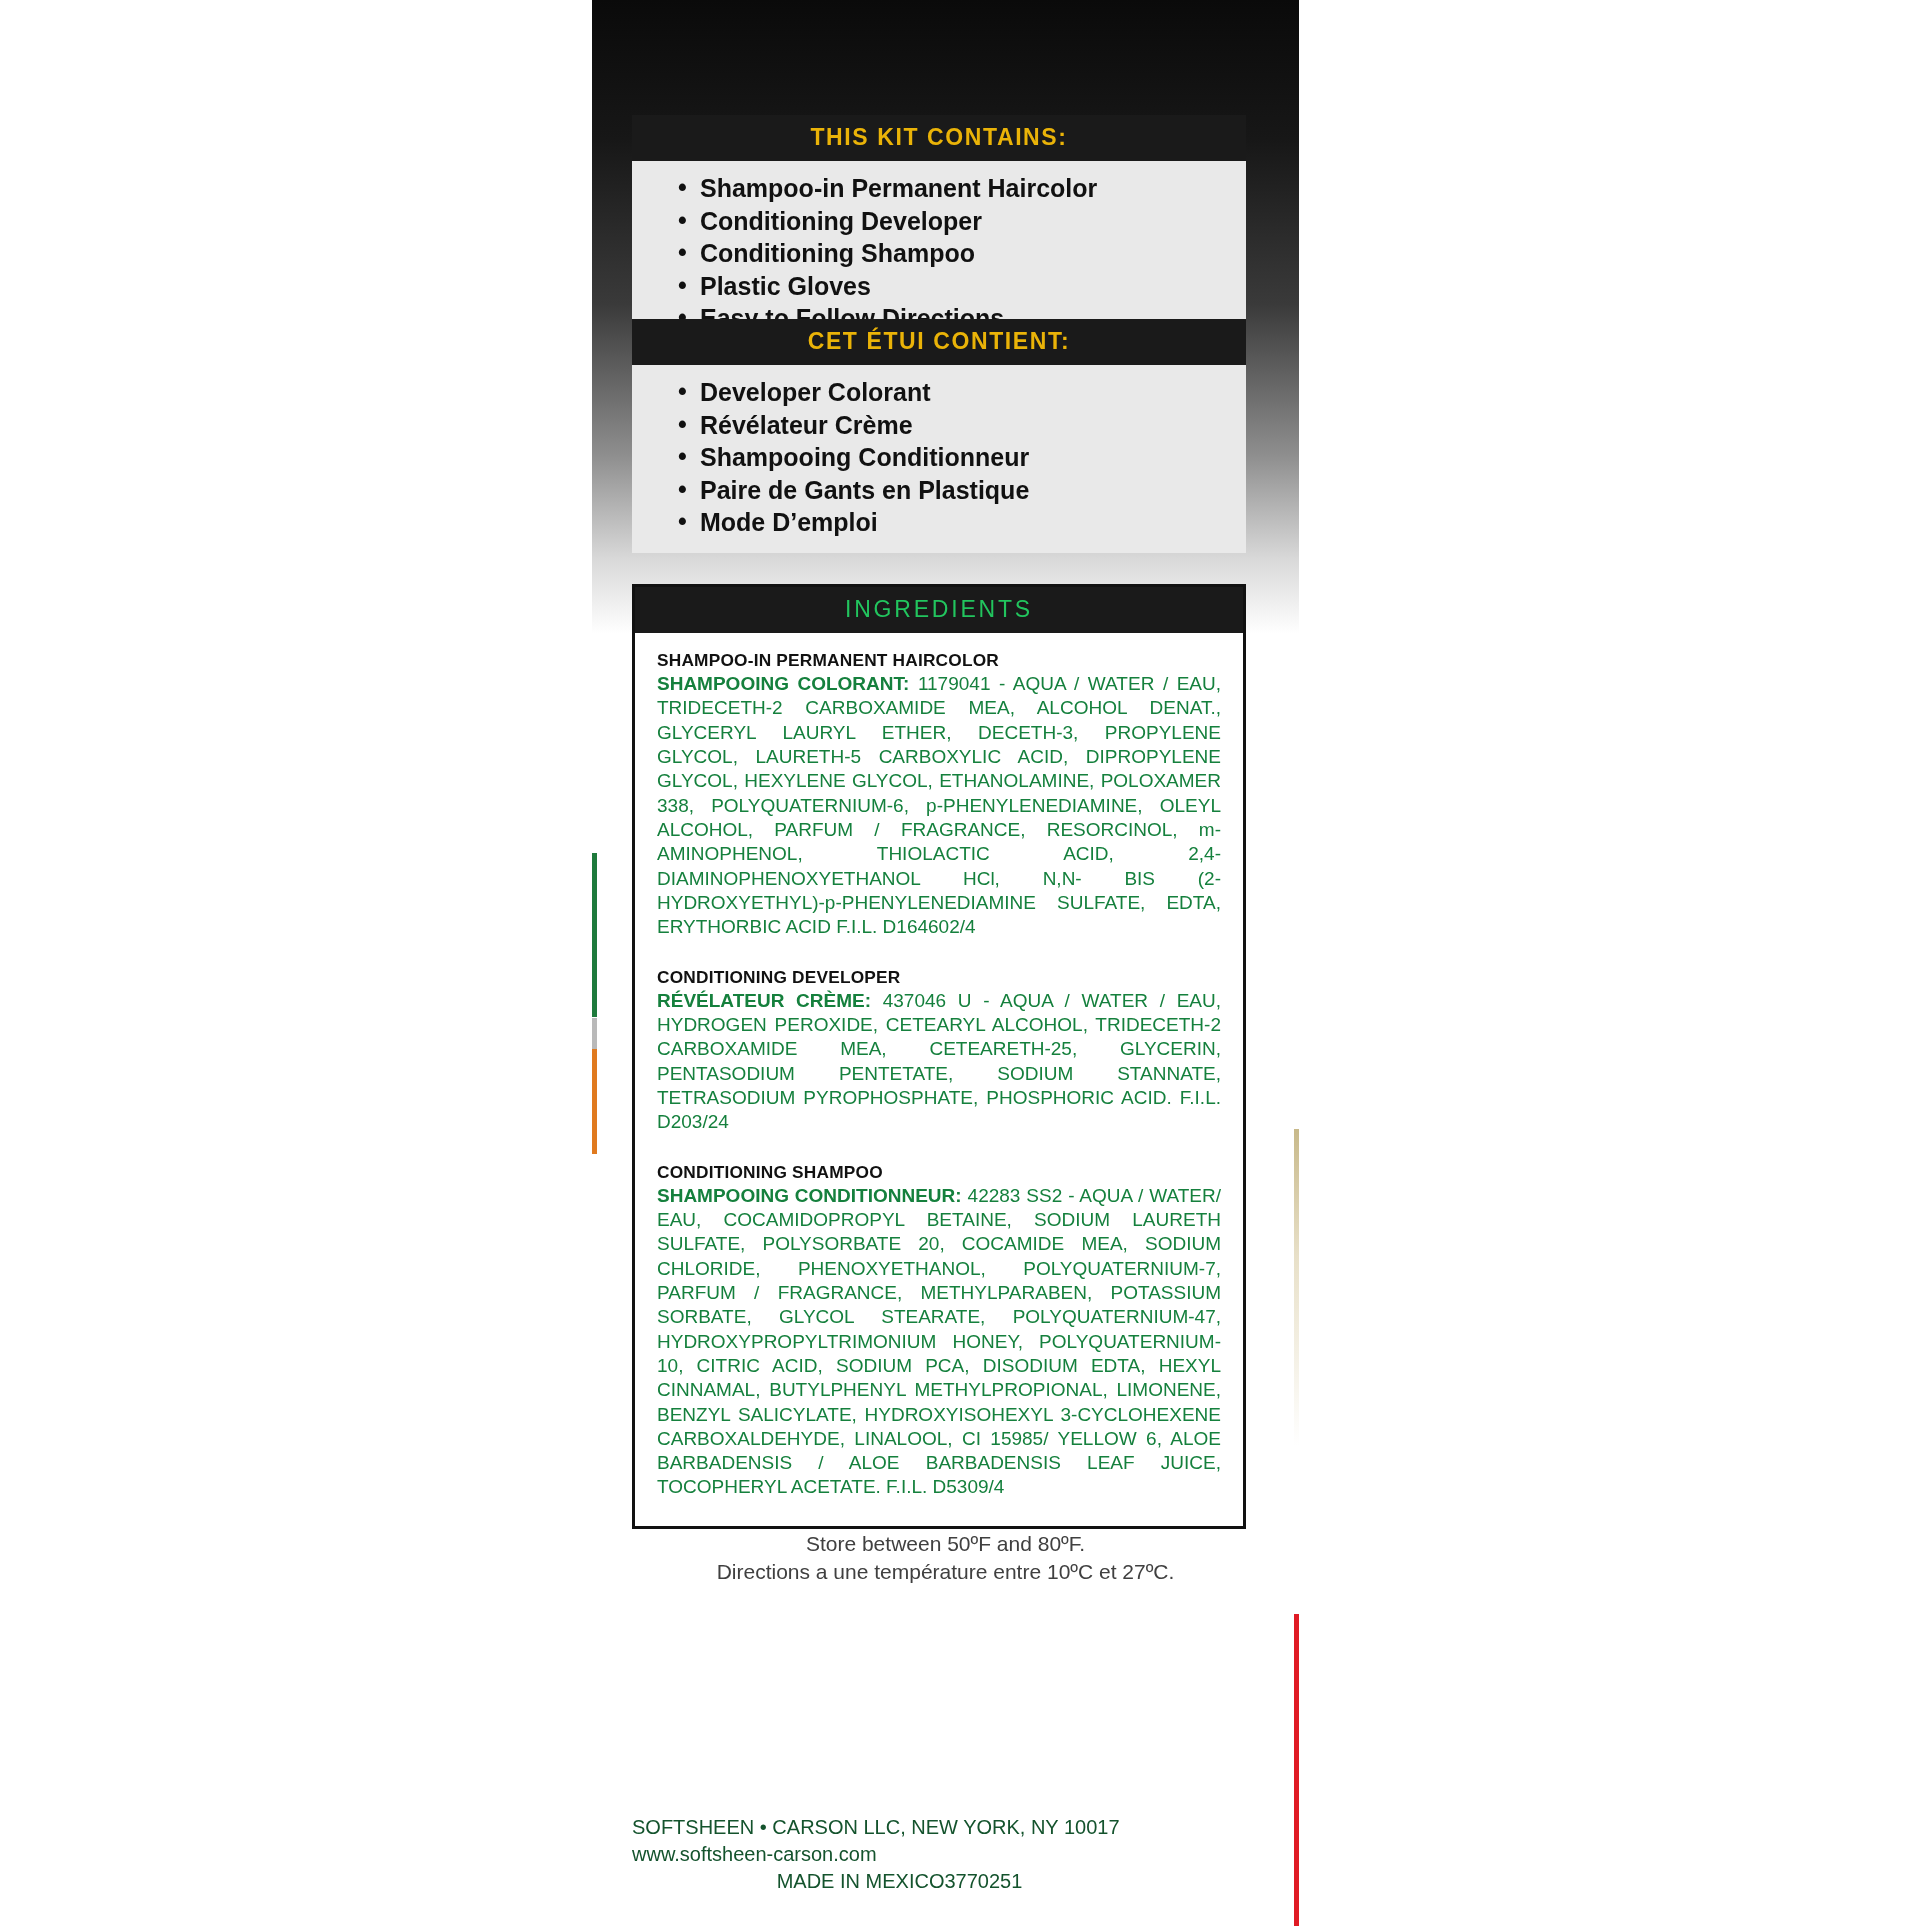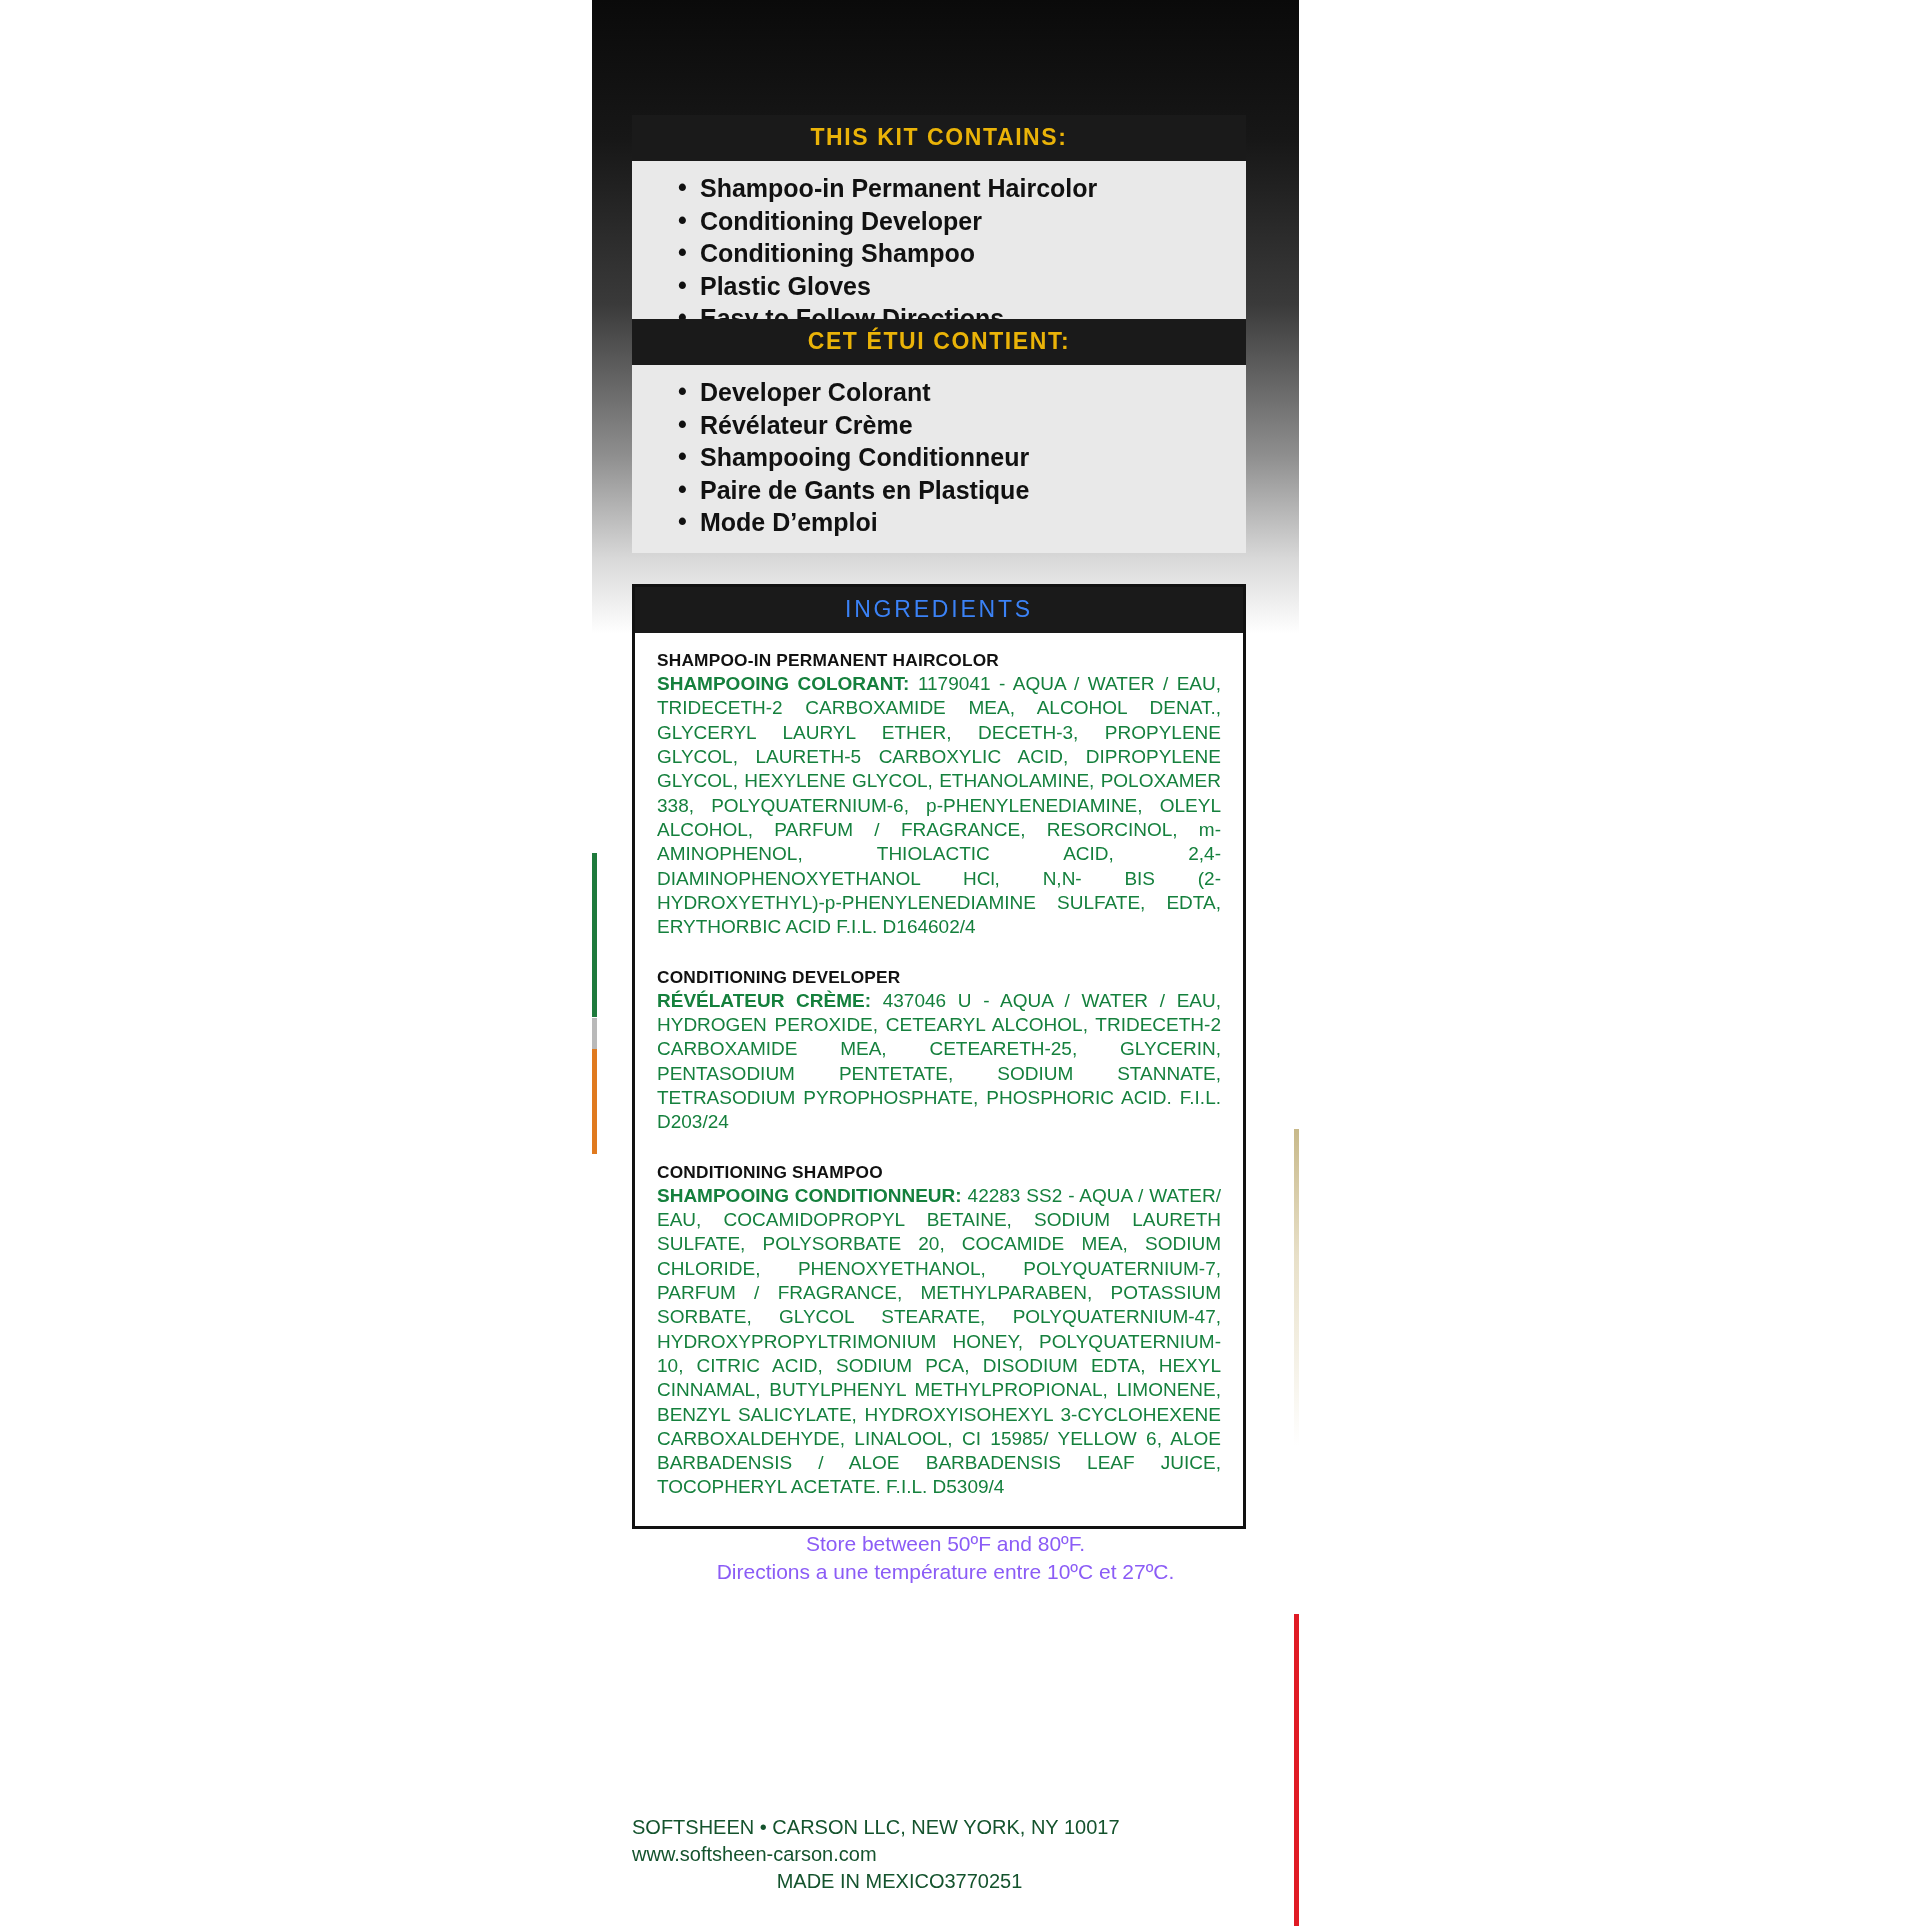--- a/index.html
+++ b/index.html
@@ -113,21 +113,21 @@
     position: absolute;
     left: 40px;
     top: 584px;
     width: 614px;
     border: 3px solid #111111;
     background: #ffffff;
     box-sizing: border-box;
   }
   #ingredients-header {
     background: #1a1a1a;
-    color: #3b82f6;
+    color: #22c55e;
     text-align: center;
     font-size: 23px;
     letter-spacing: 2.8px;
     padding: 9px 0 10px 0;
   }
   #ingredients-body {
     padding: 16px 22px 26px 22px;
   }
   .ing-group { margin-bottom: 26px; }
   .ing-group:last-child { margin-bottom: 0; }
@@ -148,21 +148,21 @@
   .ing-text b { font-weight: bold; }
 
   
   #store-note {
     position: absolute;
     left: 0;
     top: 1530px;
     width: 100%;
     text-align: center;
     font-size: 21px;
-    color: #8b5cf6;
+    color: #404040;
     line-height: 1.34;
   }
   #footer {
     position: absolute;
     left: 40px;
     top: 1814px;
     width: 614px;
     font-size: 20px;
     color: #14532d;
     line-height: 1.36;

